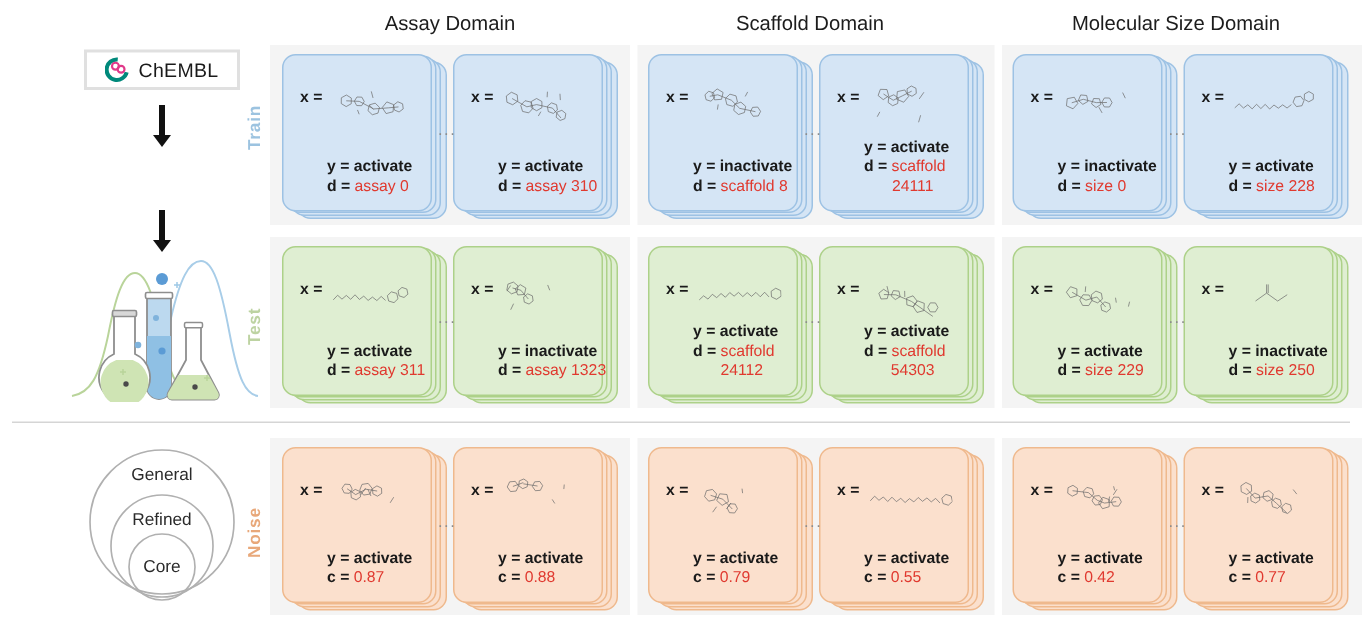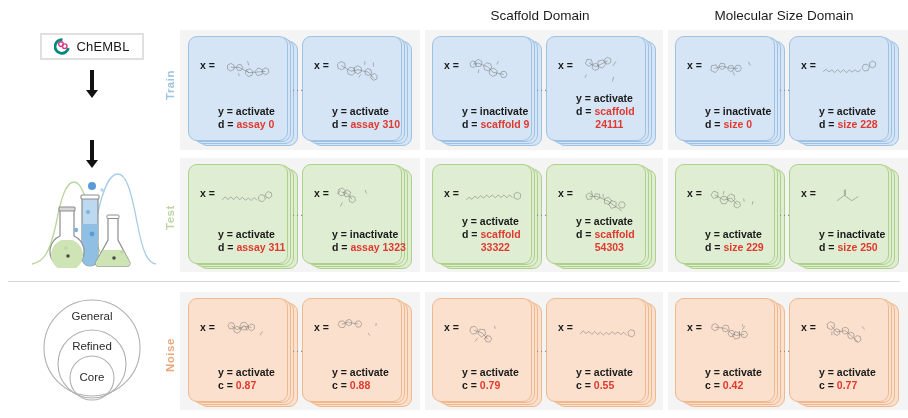--- a/index.html
+++ b/index.html
@@ -7,21 +7,21 @@
   body {
     width: 908px; height: 418px;
     background: #ffffff;
     font-family: "Liberation Sans", "DejaVu Sans", sans-serif;
     overflow: hidden;
     position: relative;
   }
 
   
   #pipeline {
-    position: absolute; left: 0; top: 0; width: 170px; height: 318px;
+    position: absolute; left: 16px; top: 0; width: 170px; height: 318px;
   }
   .chembl-logo {
     position: absolute; left: 40px; top: 33px;
     width: 104px; height: 27px;
     background: #e0e0e0;
     display: flex; align-items: center; justify-content: center;
     gap: 5px;
   }
   .chembl-inner {
     background:#fff; width:100px; height:23px;
@@ -113,21 +113,21 @@
   .xline { display:flex; align-items:flex-start; gap:4px; height:46px; }
   .xlabel { font-size:10.5px; font-weight:700; color:#1a1a1a; padding-top:13px; }
   .mol { flex:1; height:46px; }
   .mol svg { display:block; width:100%; height:100%; }
 
   .yline, .dline {
     font-size:10.5px; color:#1a1a1a; font-weight:600;
     line-height:13px; white-space:nowrap;
   }
   .dline { }
-  .dval { color:#e0392f; font-weight:700; }
+  .dval { color:#e0392f; font-weight:400; }
   .dval.wrap { display:block; text-align:center; padding-left:8px; }
   .meta { position:absolute; left:29px; bottom:9px; }
 
   .ellipsis {
     position:absolute; font-size:11px; color:#8c8c8c; letter-spacing:1px;
     text-align:center;
   }
 </style>
 </head>
 <body>
@@ -201,20 +201,21 @@
       <text class="venn-label" x="64" y="54" text-anchor="middle">Refined</text>
       <text class="venn-label" x="64" y="85" text-anchor="middle">Core</text>
     </svg>
   </div>
 </div>
 
 <div id="divider"></div>
 
 <div id="grid">
 
+  <div class="domain-header" id="hdr-assay">Assay Domain</div>
   <div class="domain-header" id="hdr-scaffold">Scaffold Domain</div>
   <div class="domain-header" id="hdr-size">Molecular Size Domain</div>
 
   <div class="row-label" id="lbl-train">Train</div>
   <div class="row-label" id="lbl-test">Test</div>
   <div class="row-label" id="lbl-noise">Noise</div>
 
   <div id="cards-host">
       <div class="panel" style="left:10px;top:30px;width:240px;height:120px;"></div>
       <div class="panel" style="left:255px;top:30px;width:238px;height:120px;"></div>
@@ -314,21 +315,21 @@
                     <path d="M63.0,34.4L55.5,36.9L49.5,31.7L51.0,23.9L58.6,21.3L64.6,26.6Z" fill="none" stroke="#6b6b6b" stroke-width="0.9" stroke-linejoin="round"></path>
                     <path d="M57.0,29.1L76.9,33.3" fill="none" stroke="#6b6b6b" stroke-width="0.9" stroke-linejoin="round"></path>
                     <path d="M80.5,38.7L74.0,39.1L70.4,33.7L73.3,27.9L79.8,27.5L83.4,32.9Z" fill="none" stroke="#6b6b6b" stroke-width="0.9" stroke-linejoin="round"></path>
                     <path d="M67.1,8.4L64.0,14.1" fill="none" stroke="#6b6b6b" stroke-width="0.9" stroke-linejoin="round"></path>
                     <path d="M29.9,24.2L28.9,30.7" fill="none" stroke="#6b6b6b" stroke-width="0.9" stroke-linejoin="round"></path>
                   </svg>
                 </span>
               </div>
               <div class="meta">
                 <div class="yline">y = inactivate</div>
-                <div class="dline">d = <span class="dval">scaffold 9</span></div>
+                <div class="dline">d = <span class="dval">scaffold 8</span></div>
               </div>
             </div>
           </div>
         </div>
       </div>
       <div class="card-slot blue" style="left:376px;top:36px;width:100px;height:105px;">
         <div class="card-stack">
           <div class="card shadow3"></div>
           <div class="card shadow2"></div>
           <div class="card shadow1"></div>
@@ -484,21 +485,21 @@
                 <span class="xlabel">x =</span>
                 <span class="mol">
                   <svg viewBox="0 0 110 46" preserveAspectRatio="xMidYMid meet">
                     <path d="M6,28.52L11.5,23.4L17.0,27.5L22.5,21.5L28.0,25.7L33.5,20.5L39.0,25.2L44.5,19.3L50.0,23.8L55.5,19.1L61.0,24.4L66.5,19.4L72.0,24.1L77.5,19.1L83.0,24.6L88.5,18.9L94.0,24.8" fill="none" stroke="#6b6b6b" stroke-width="0.9" stroke-linejoin="round"></path>
                     <path d="M109.3,23.9L103.5,27.8L97.2,24.7L96.7,17.7L102.5,13.8L108.8,16.9Z" fill="none" stroke="#6b6b6b" stroke-width="0.9" stroke-linejoin="round"></path>
                   </svg>
                 </span>
               </div>
               <div class="meta">
                 <div class="yline">y = activate</div>
-                <div class="dline">d = <span class="dval">scaffold</span><span class="dval wrap">33322</span></div>
+                <div class="dline">d = <span class="dval">scaffold</span><span class="dval wrap">24112</span></div>
               </div>
             </div>
           </div>
         </div>
       </div>
       <div class="card-slot green" style="left:376px;top:164px;width:100px;height:100px;">
         <div class="card-stack">
           <div class="card shadow3"></div>
           <div class="card shadow2"></div>
           <div class="card shadow1"></div>

